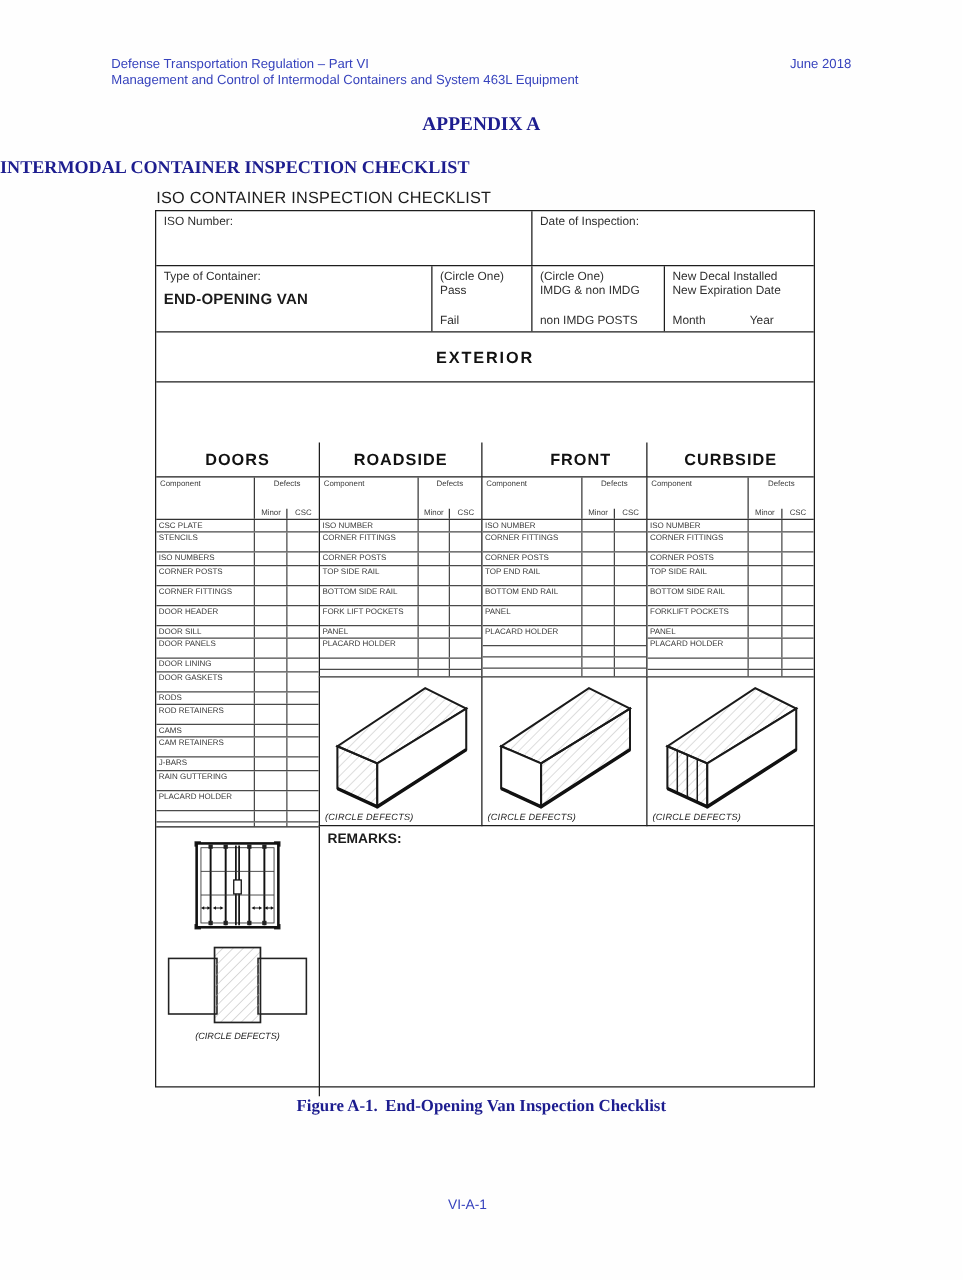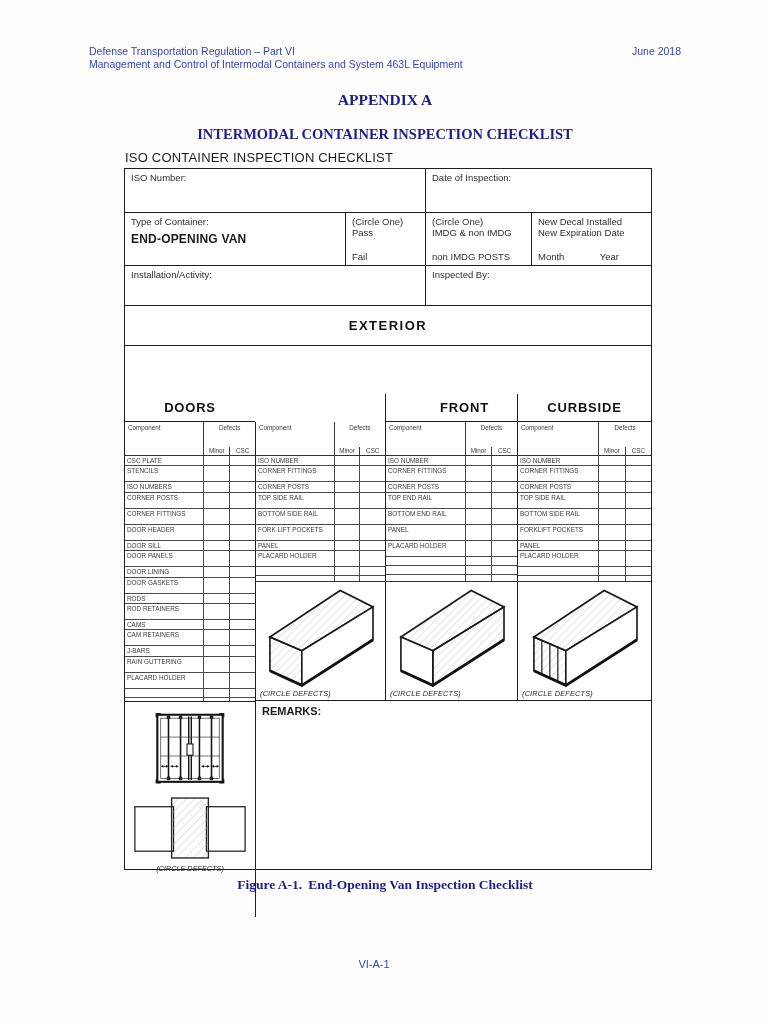--- a/index.html
+++ b/index.html
@@ -7,21 +7,21 @@
         font-family:"Liberation Sans",sans-serif;color:#2b2b2b;overflow:hidden;}
 
   
   .doc-header{position:absolute;left:89px;top:45px;width:592px;font-size:10.5px;
               line-height:13px;color:#3743bd;}
   .doc-header .hdr-date{position:absolute;right:0;top:0;}
 
   
   .appendix-title{position:absolute;left:0;top:91px;width:100%;text-align:center;
       font-family:"Liberation Serif",serif;font-weight:bold;font-size:15.5px;color:#1d1d8f;}
-  .doc-title{position:absolute;left:0;top:126px;width:100%;text-align:center;
+  .doc-title{position:absolute;left:0;top:126px;width:100%;text-align:left;
       font-family:"Liberation Serif",serif;font-weight:bold;font-size:14.5px;color:#1d1d8f;}
   .form-title{position:absolute;left:125px;top:150px;font-weight:normal;font-size:13px;
       color:#1c1c1c;letter-spacing:.2px;}
 
   
   .form-box{position:absolute;left:124px;top:168px;width:528px;height:702px;
       border:1.6px solid #1d1d1d;box-sizing:border-box;background:#fff;}
   .form-box *{box-sizing:border-box;}
   .frow{display:grid;border-bottom:1.4px solid #1d1d1d;}
   .frow-a{height:44px;grid-template-columns:300px 1fr;}
@@ -127,34 +127,27 @@
       <div class="fcell">
         <span>New Decal Installed</span>
         <span>New Expiration Date</span>
         <span class="push-bottom month-year">
           <span>Month</span>
           <span>Year</span>
         </span>
       </div>
     </div>
 
-    <div class="frow frow-c">
-      <div class="fcell">
-        <span>Installation/Activity:</span>
-      </div>
-      <div class="fcell">
-        <span>Inspected By:</span>
-      </div>
-    </div>
 
     <div class="banner">EXTERIOR</div>
 
     <div class="fbody">
 
       <div class="col-title c1 t1">DOORS</div>
+      <div class="col-title t2">ROADSIDE</div>
       <div class="col-title t3">FRONT</div>
       <div class="col-title t4">CURBSIDE</div>
 
       <div class="col-header c1 h1">
         <div class="ch-comp">Component</div>
         <div class="ch-def">Defects</div>
         <div class="ch-minor">Minor</div>
         <div class="ch-csc">CSC</div>
       </div>
       <div class="col-header h2">

